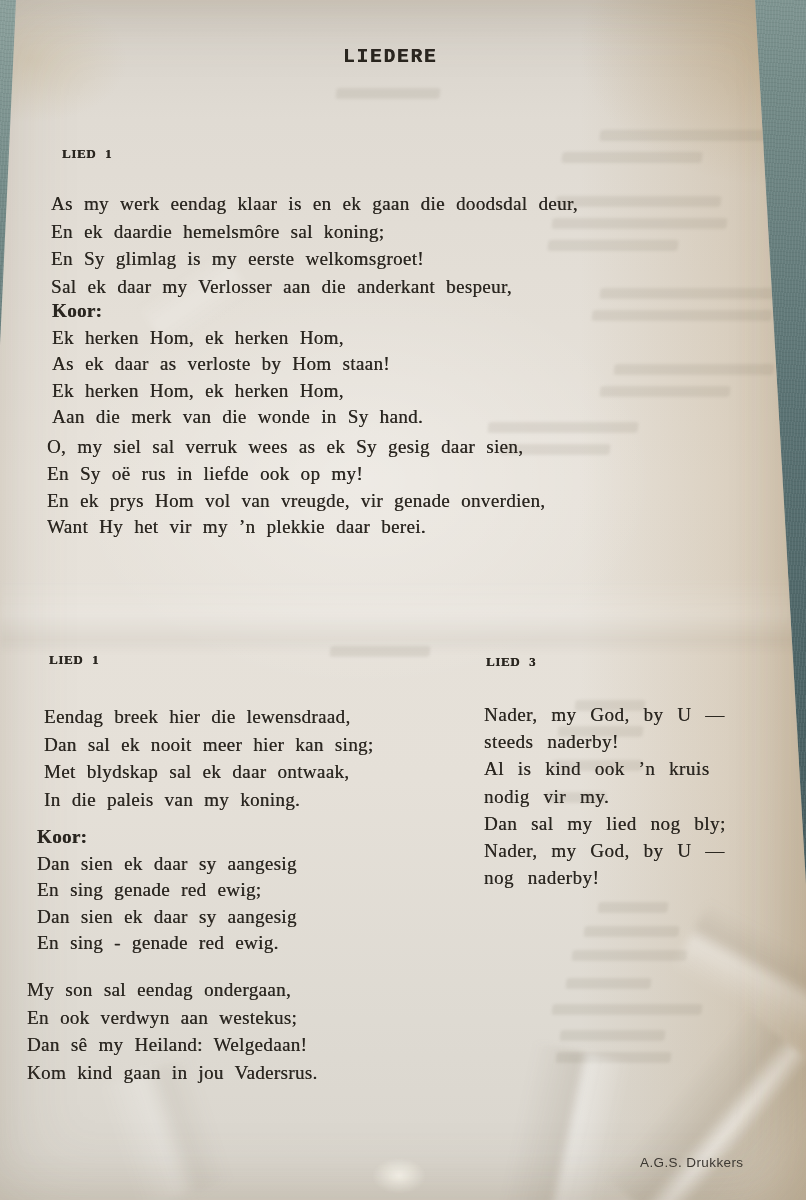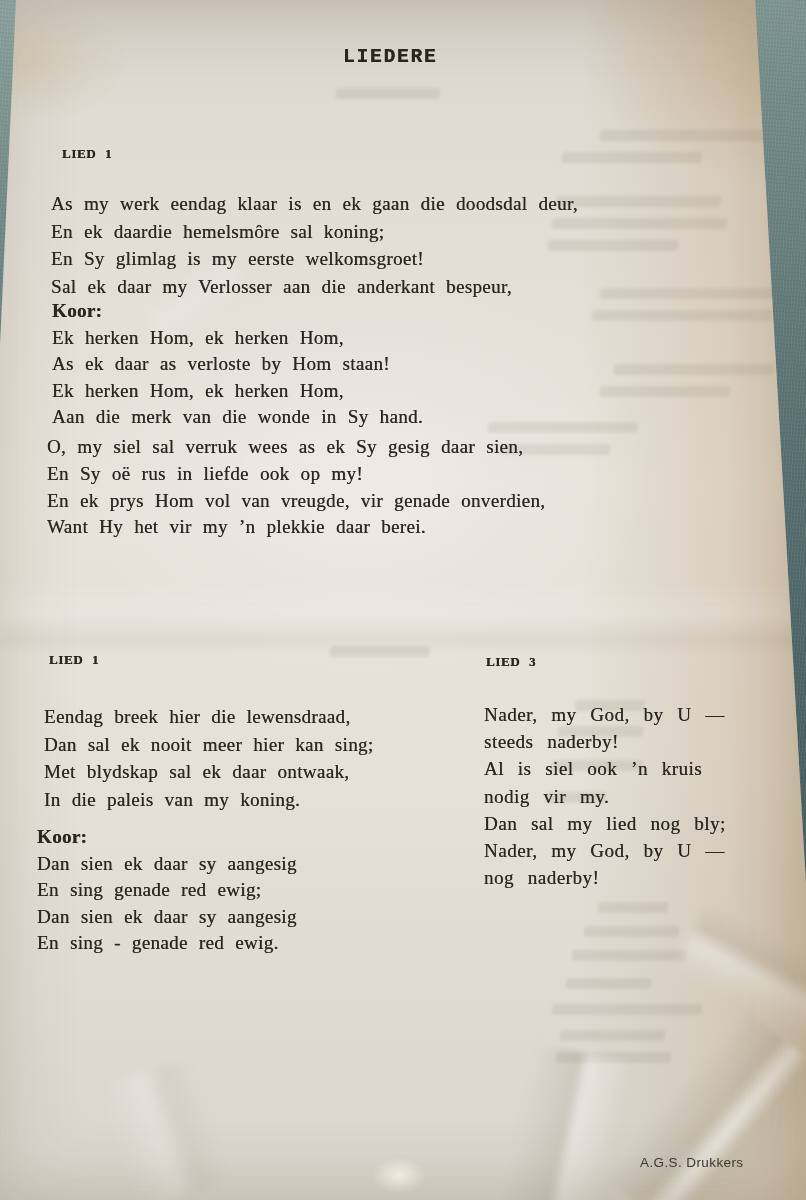--- a/index.html
+++ b/index.html
@@ -140,27 +140,33 @@
     </div>
 
     <div class="t stanza koor2" style="left:37px; top:824px;">
       <div class="line koor-label">Koor:</div>
       <div class="line">Dan sien ek daar sy aangesig</div>
       <div class="line">En sing genade red ewig;</div>
       <div class="line">Dan sien ek daar sy aangesig</div>
       <div class="line">En sing - genade red ewig.</div>
     </div>
 
+    <div class="t stanza" style="left:27px; top:976px;">
+      <div class="line">My son sal eendag ondergaan,</div>
+      <div class="line">En ook verdwyn aan westekus;</div>
+      <div class="line">Dan sê my Heiland: Welgedaan!</div>
+      <div class="line">Kom kind gaan in jou Vadersrus.</div>
+    </div>
 
     <div class="t heading" style="left:486px; top:654px;font-family:Liberation Serif, serif;">LIED 3</div>
 
     <div class="t stanza lied3" style="left:484px; top:701px;">
       <div class="line">Nader, my God, by U —</div>
       <div class="line">steeds naderby!</div>
-      <div class="line">Al is siel ook ’n kruis</div>
+      <div class="line">Al is kind ook ’n kruis</div>
       <div class="line">nodig vir my.</div>
       <div class="line">Dan sal my lied nog bly;</div>
       <div class="line">Nader, my God, by U —</div>
       <div class="line">nog naderby!</div>
     </div>
 
     <div class="t credit" style="left:640px; top:1155px;">A.G.S. Drukkers</div>
 
     <div class="paper-shade"></div>
   </div>

